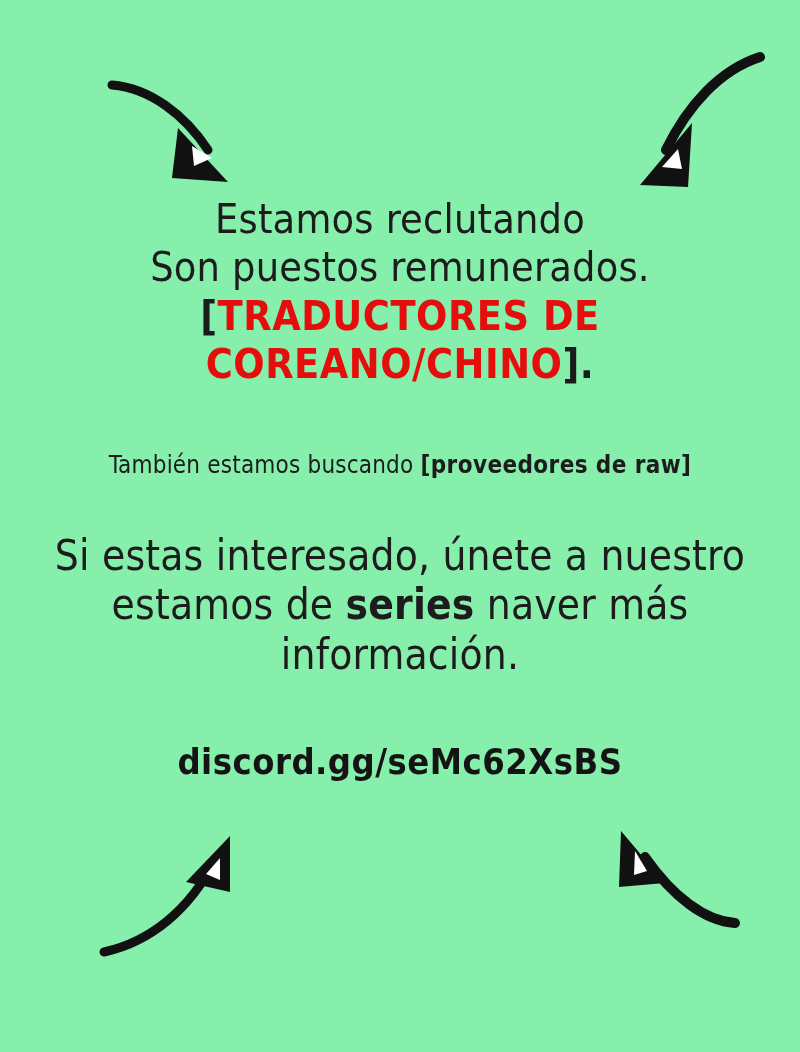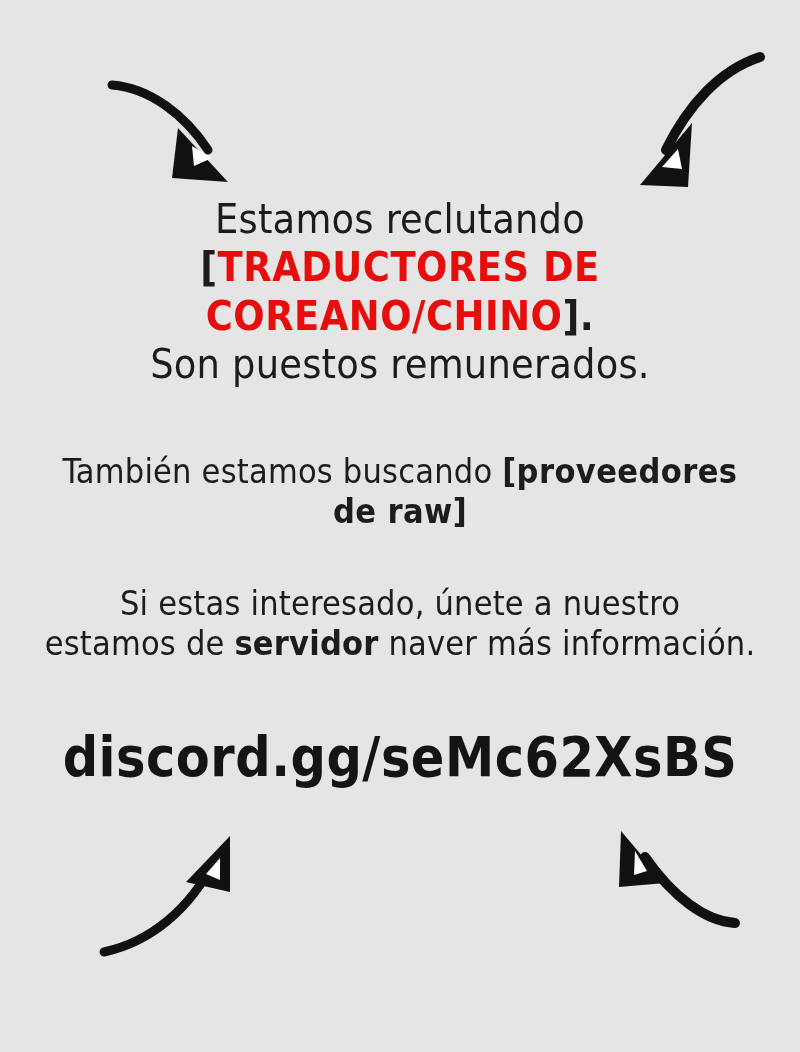--- a/index.html
+++ b/index.html
@@ -12,21 +12,21 @@
     height: 1052px;
     position: relative;
     overflow: hidden;
     font-family: "DejaVu Sans", sans-serif;
     color: #1a1a1a;
   }
 
   .page {
     position: absolute;
     inset: 0;
-    background: #e5e5e5;
+    background: #86efac;
   }
 
   
   .arrow {
     position: absolute;
     pointer-events: none;
   }
   .arrow-tl { left: 100px;  top: 70px;  width: 150px; height: 130px; }
   .arrow-tr { left: 600px;  top: 45px;  width: 170px; height: 160px; }
   .arrow-bl { left: 90px;   top: 830px; width: 160px; height: 135px; }
@@ -56,29 +56,29 @@
     font-size: 41px;
     font-weight: bold;
     letter-spacing: 0.5px;
   }
   .l2 .hl { color: #e60d0d; }
   .l3 { font-size: 41px; }
 
   .gap-lg { height: 62px; }
   .gap-md { height: 52px; }
 
-  .p2 { font-size: 34px; }
+  .p2 { font-size: 24px; }
   .p2 b { font-weight: bold; letter-spacing: 0.4px; }
 
-  .p3 { font-size: 34px; }
+  .p3 { font-size: 42px; }
   .p3 b { font-weight: bold; }
 
   .link {
     font-family: "DejaVu Sans Condensed", "Liberation Sans Narrow", "Liberation Sans", sans-serif;
-    font-size: 55px;
+    font-size: 36px;
     font-weight: bold;
     letter-spacing: 0.5px;
     color: #141414;
     display: inline-block;
     text-decoration: none;
   }
 </style>
 </head>
 <body>
 
@@ -105,31 +105,31 @@
   <svg class="arrow arrow-br" viewBox="0 0 150 110">
     <path d="M140 98 C 110 96, 78 72, 50 32" stroke="#111" stroke-width="10" fill="none" stroke-linecap="round"></path>
     <path d="M70 58 L 26 6 L 24 62 Z" fill="#111"></path>
     <path d="M52 46 L 40 26 L 39 50 Z" fill="#fdfdfd"></path>
   </svg>
 
   <div class="content">
 
     <div class="line l1">Estamos reclutando</div>
 
+    <div class="line l3">Son puestos remunerados.</div>
+
     <div class="line l2"><span>[</span><span class="hl">TRADUCTORES DE COREANO/CHINO</span><span>].</span></div>
-
-    <div class="line l3">Son puestos remunerados.</div>
 
     <div class="gap-lg"></div>
 
     <div class="line p2"><span>También estamos buscando </span><b>[proveedores de raw]</b></div>
 
     <div class="gap-md"></div>
 
     <div class="line p3">Si estas interesado, únete a nuestro</div>
-    <div class="line p3"><span>estamos de </span><b>servidor</b><span> naver más información.</span></div>
+    <div class="line p3"><span>estamos de </span><b>series</b><span> naver más información.</span></div>
 
     <div class="gap-lg"></div>
 
     <a class="link" href="#">discord.gg/seMc62XsBS</a>
 
   </div>
 </div>
 
 </body></html>

